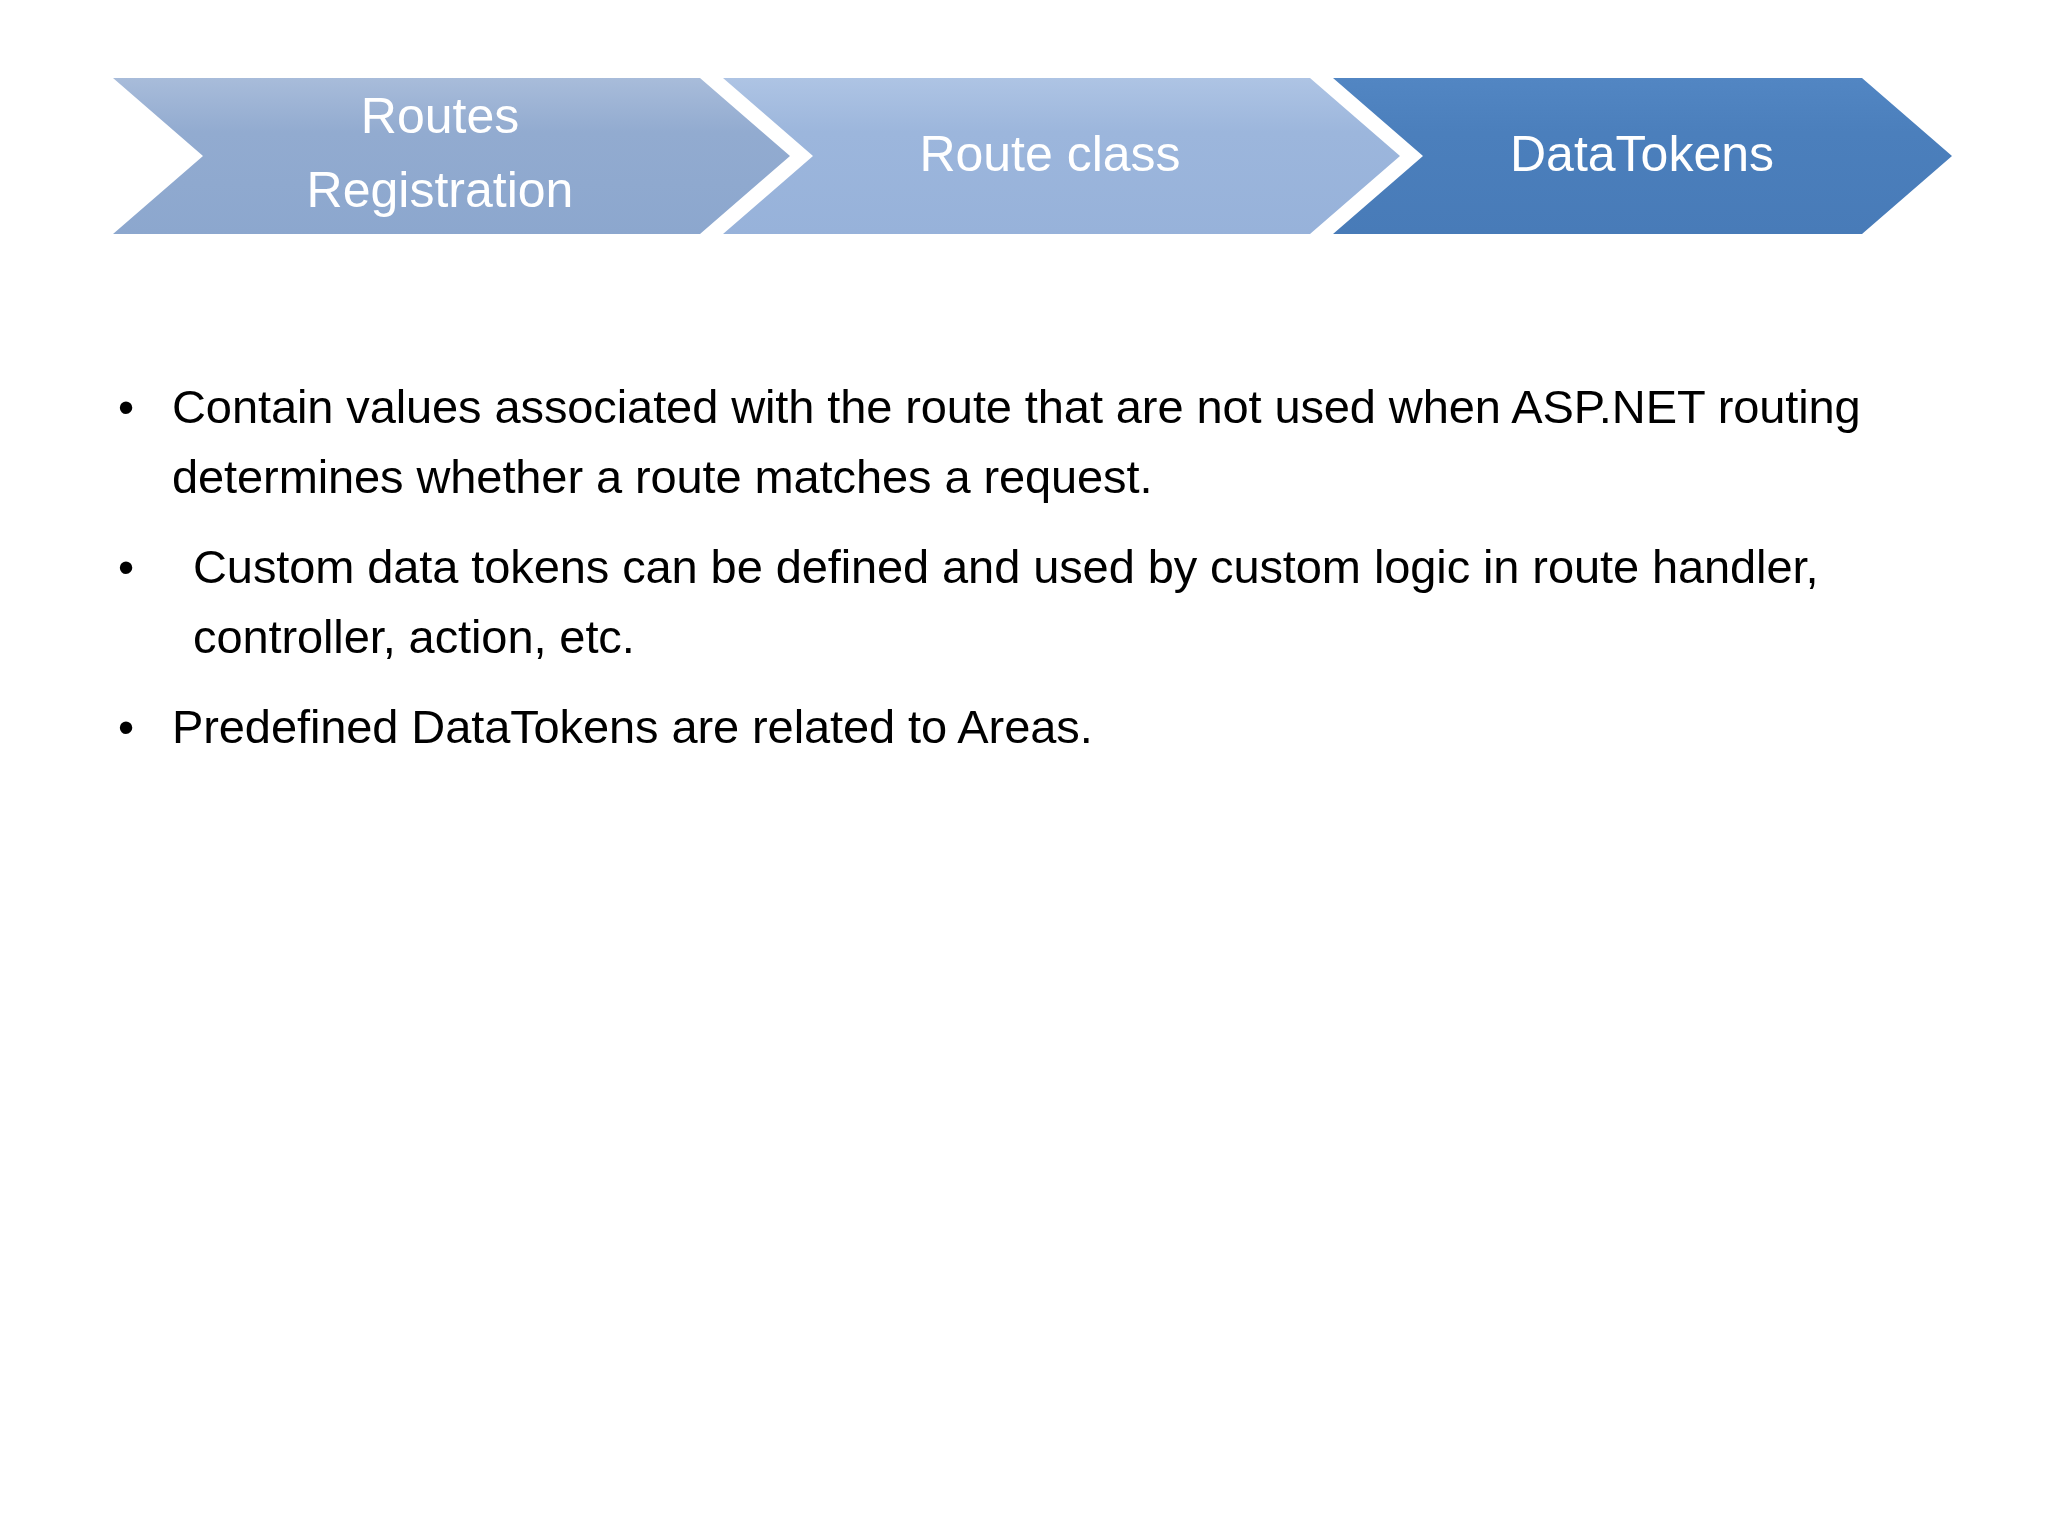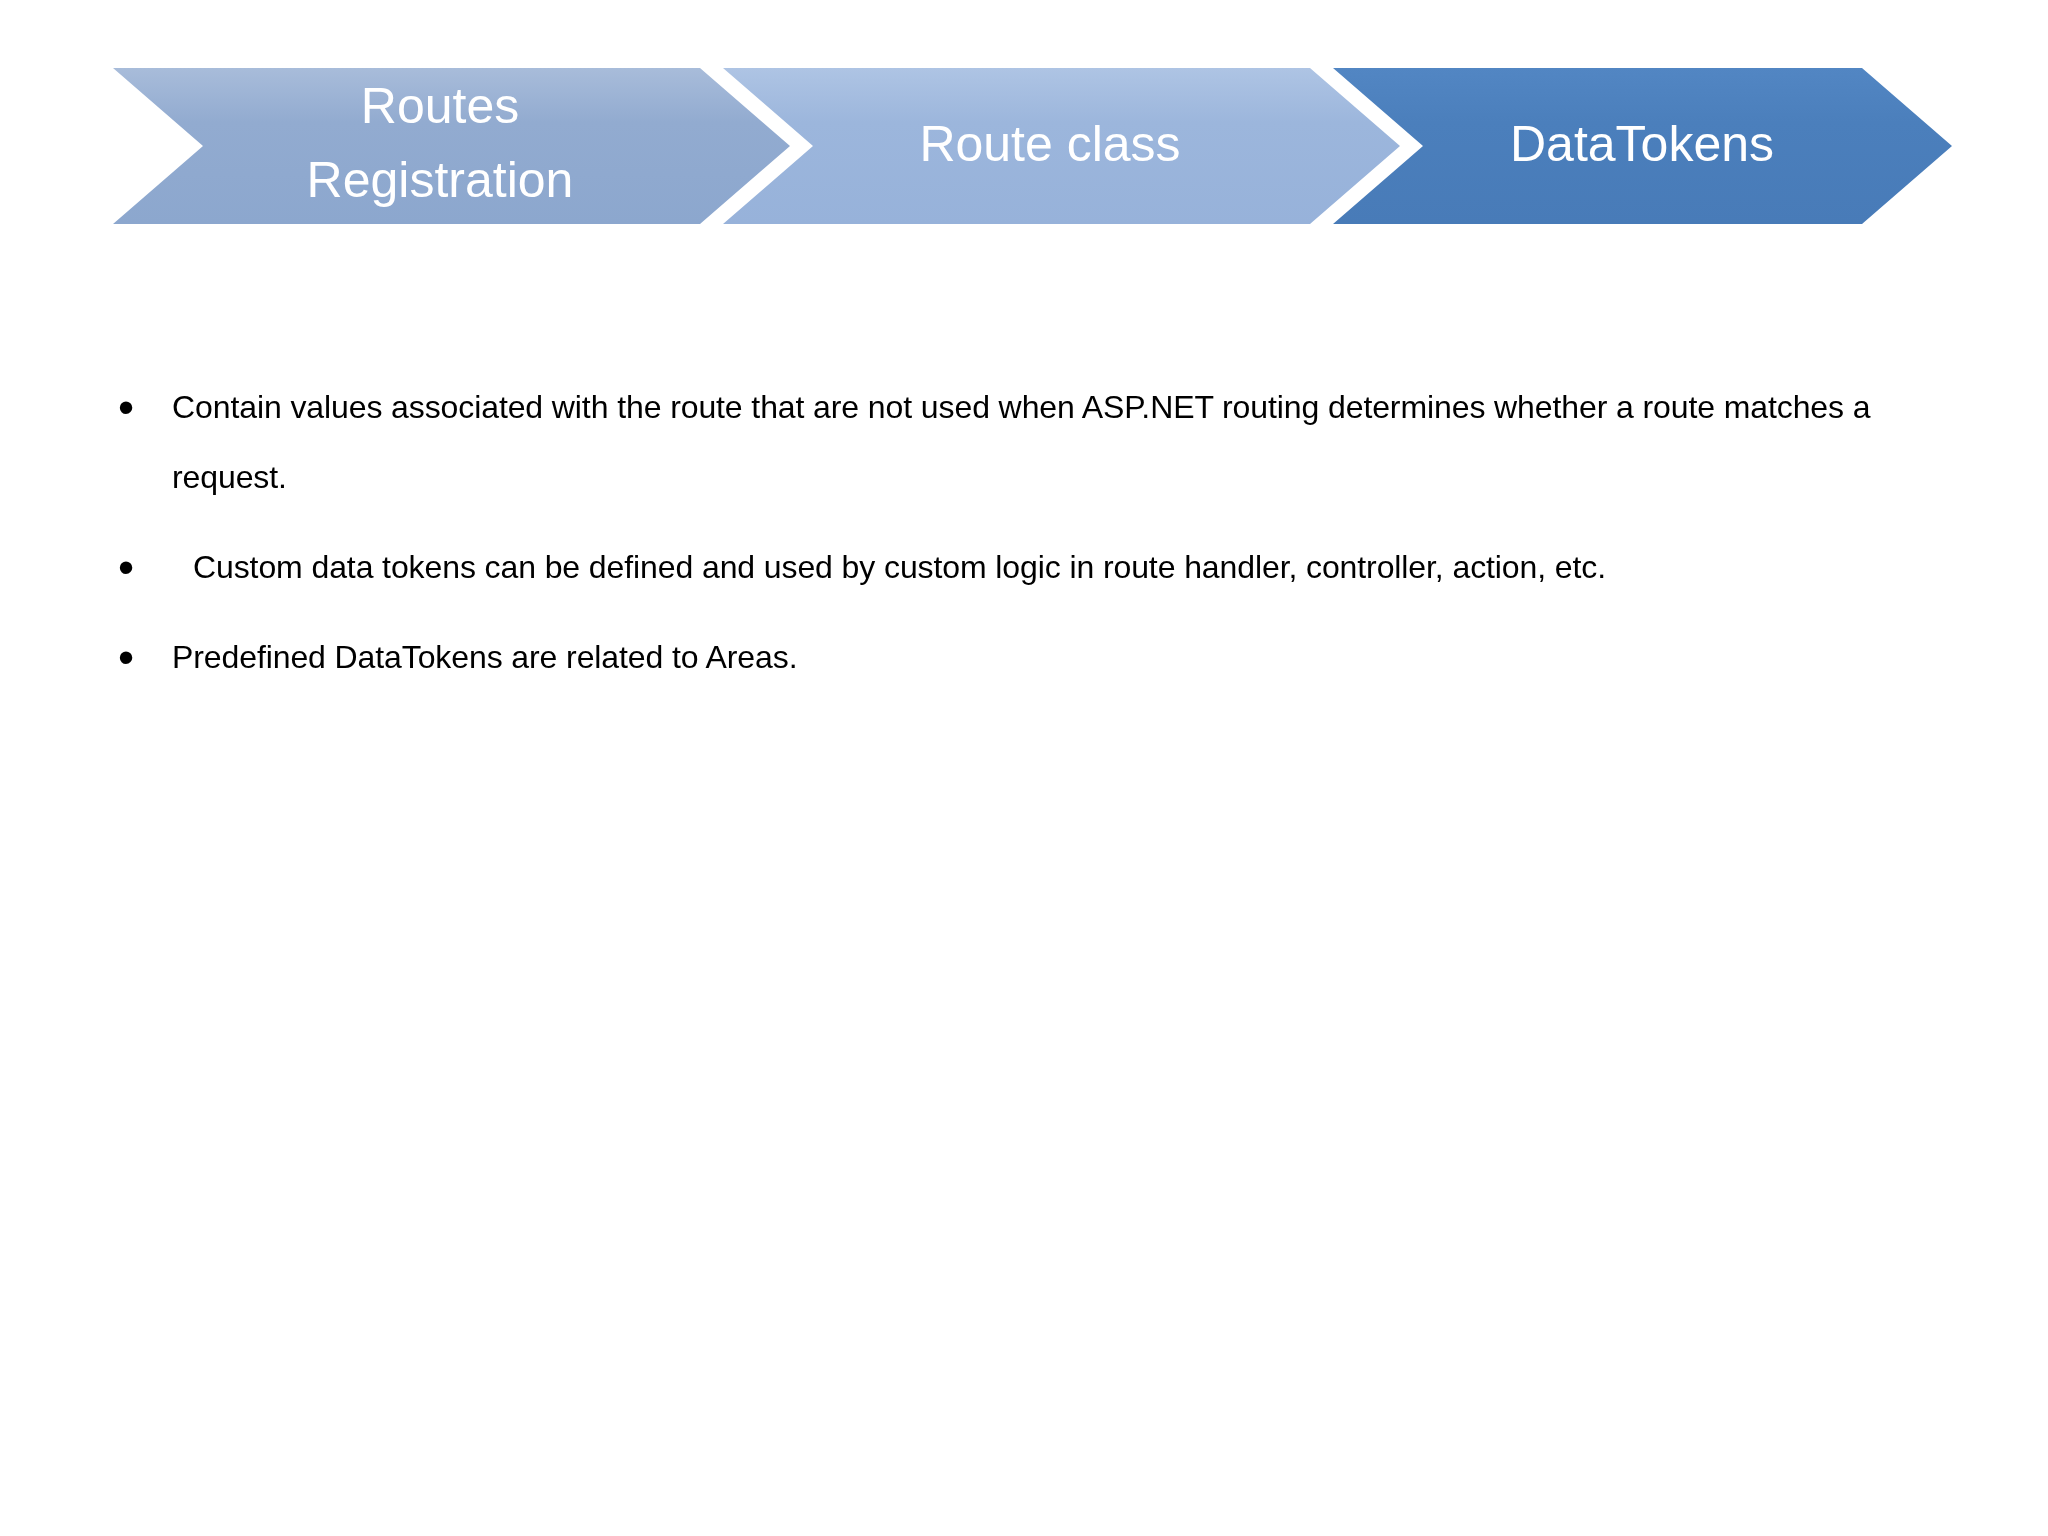--- a/index.html
+++ b/index.html
@@ -20,21 +20,21 @@
   .slide {
     position: absolute;
     inset: 0;
     background: #ffffff;
   }
 
   
   .chevron-banner {
     position: absolute;
     left: 0;
-    top: 6px;
+    top: 16px;
     width: 1937px;
     height: 240px;
   }
   .chevron-banner svg {
     display: block;
     width: 2048px;
     height: 240px;
   }
   .chev-label {
     fill: #ffffff;
@@ -64,21 +64,21 @@
     font-size: 46px;
     line-height: 70px;
     text-align: left;
     padding-left: 14px;
     box-sizing: border-box;
   }
   .bullet-text {
     flex: 1 1 auto;
     color: #000000;
     font-family: "Liberation Sans", sans-serif;
-    font-size: 32px;
+    font-size: 47px;
     line-height: 70px;
     letter-spacing: -0.1px;
     max-width: 1800px;
   }
   .bullet-row.b1 .bullet-text { max-width: 1780px; }
   .bullet-row.b2 .bullet-text { max-width: 1700px; margin-left: 21px; }
   .bullet-row.b3 { margin-bottom: 0; }
 </style>
 </head>
 <body>

